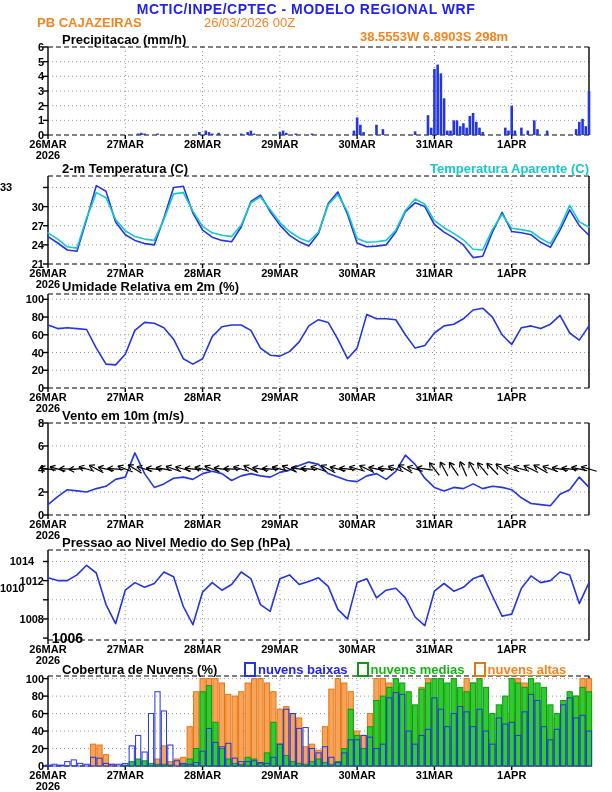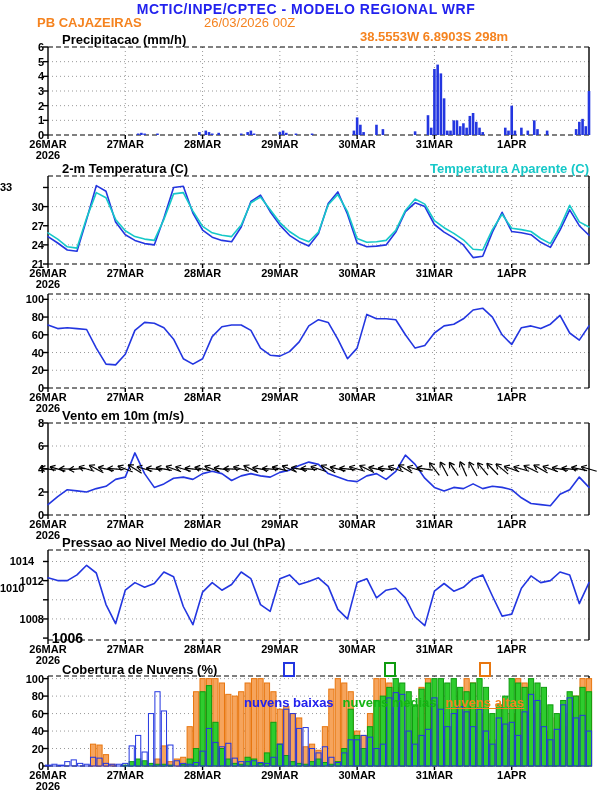--- a/index.html
+++ b/index.html
@@ -8,21 +8,21 @@
   .lbl{position:absolute;font-weight:bold;color:#000;line-height:12px;white-space:nowrap;}
   .hdr-title{position:absolute;top:1px;left:0;width:612px;text-align:center;
              font-size:14px;font-weight:bold;letter-spacing:.5px;}
   .hdr-station{position:absolute;top:15px;left:37px;font-size:13px;font-weight:bold;}
   .hdr-run{position:absolute;top:15px;left:204px;font-size:13px;font-weight:normal;}
   .hdr-loc{position:absolute;top:29px;left:360px;font-size:13px;font-weight:bold;}
   .panel-title{position:absolute;left:62px;font-size:13px;font-weight:bold;color:#000;white-space:nowrap;}
   .pt0{top:32px}.pt1{top:161px}.pt2{top:279px}.pt3{top:408px}.pt4{top:535px}.pt5{top:662px}
   .p2-legend{position:absolute;top:161px;right:23px;font-size:13px;font-weight:bold;white-space:nowrap;}
   .p6-legend{position:absolute;top:662px;left:244px;display:flex;gap:9px;font-size:13px;font-weight:bold;}
-  .leg-item{display:flex;align-items:center;gap:18px;white-space:nowrap;flex-direction:column;}
+  .leg-item{display:flex;align-items:center;gap:2px;white-space:nowrap;}
   .swatch{display:inline-block;width:8px;height:11px;background:#fff;border:2px solid #000;}
   #plot-svg{position:absolute;left:0;top:0;}
 </style>
 </head>
 <body>
 
 <div id="stage">
   <svg id="plot-svg" width="612" height="792">
       <g>
         <line x1="125.28571428571429" y1="47" x2="125.28571428571429" y2="135" stroke="#999999" stroke-width="1" stroke-dasharray="1 3"></line>
@@ -722,22 +722,23 @@
       </g>
     </svg>
 
   <div class="hdr-title" style="color: rgb(34, 34, 238);">MCTIC/INPE/CPTEC - MODELO REGIONAL WRF</div>
   <div class="hdr-station" style="color: rgb(245, 131, 31);">PB CAJAZEIRAS</div>
   <div class="hdr-run" style="color: rgb(245, 131, 31);">26/03/2026 00Z</div>
   <div class="hdr-loc" style="color: rgb(245, 131, 31);">38.5553W 6.8903S 298m</div>
 
   <div class="panel-title pt0">Precipitacao (mm/h)</div>
   <div class="panel-title pt1">2-m Temperatura (C)</div>
+  <div class="panel-title pt2">Umidade Relativa em 2m (%)</div>
   <div class="panel-title pt3">Vento em 10m (m/s)</div>
-  <div class="panel-title pt4">Pressao ao Nivel Medio do Jul (hPa)</div>
+  <div class="panel-title pt4">Pressao ao Nivel Medio do Sep (hPa)</div>
   <div class="panel-title pt5">Cobertura de Nuvens (%)</div>
 
   <div class="p2-legend" style="color: rgb(22, 200, 200);">Temperatura Aparente (C)</div>
 
   <div class="p6-legend">
     <span class="leg-item">
       <span class="swatch" id="sw0" style="border-color: rgb(35, 54, 224);"></span>
       <span id="lg0" style="color: rgb(34, 34, 238);">nuvens baixas</span>
     </span>
     <span class="leg-item">

